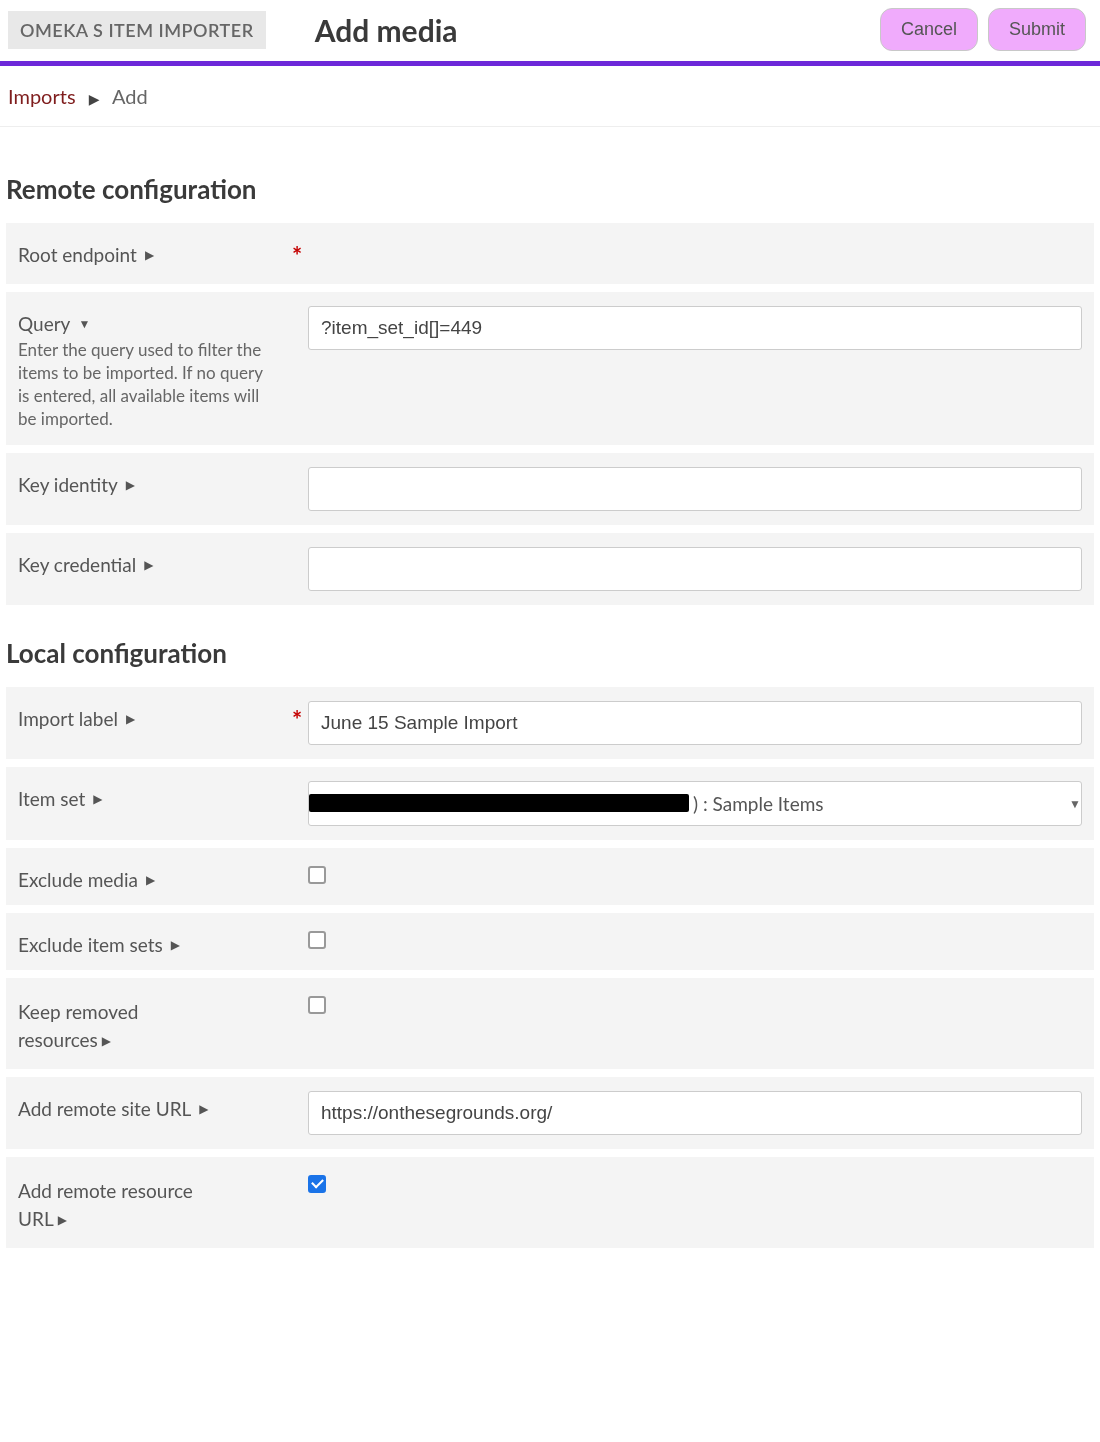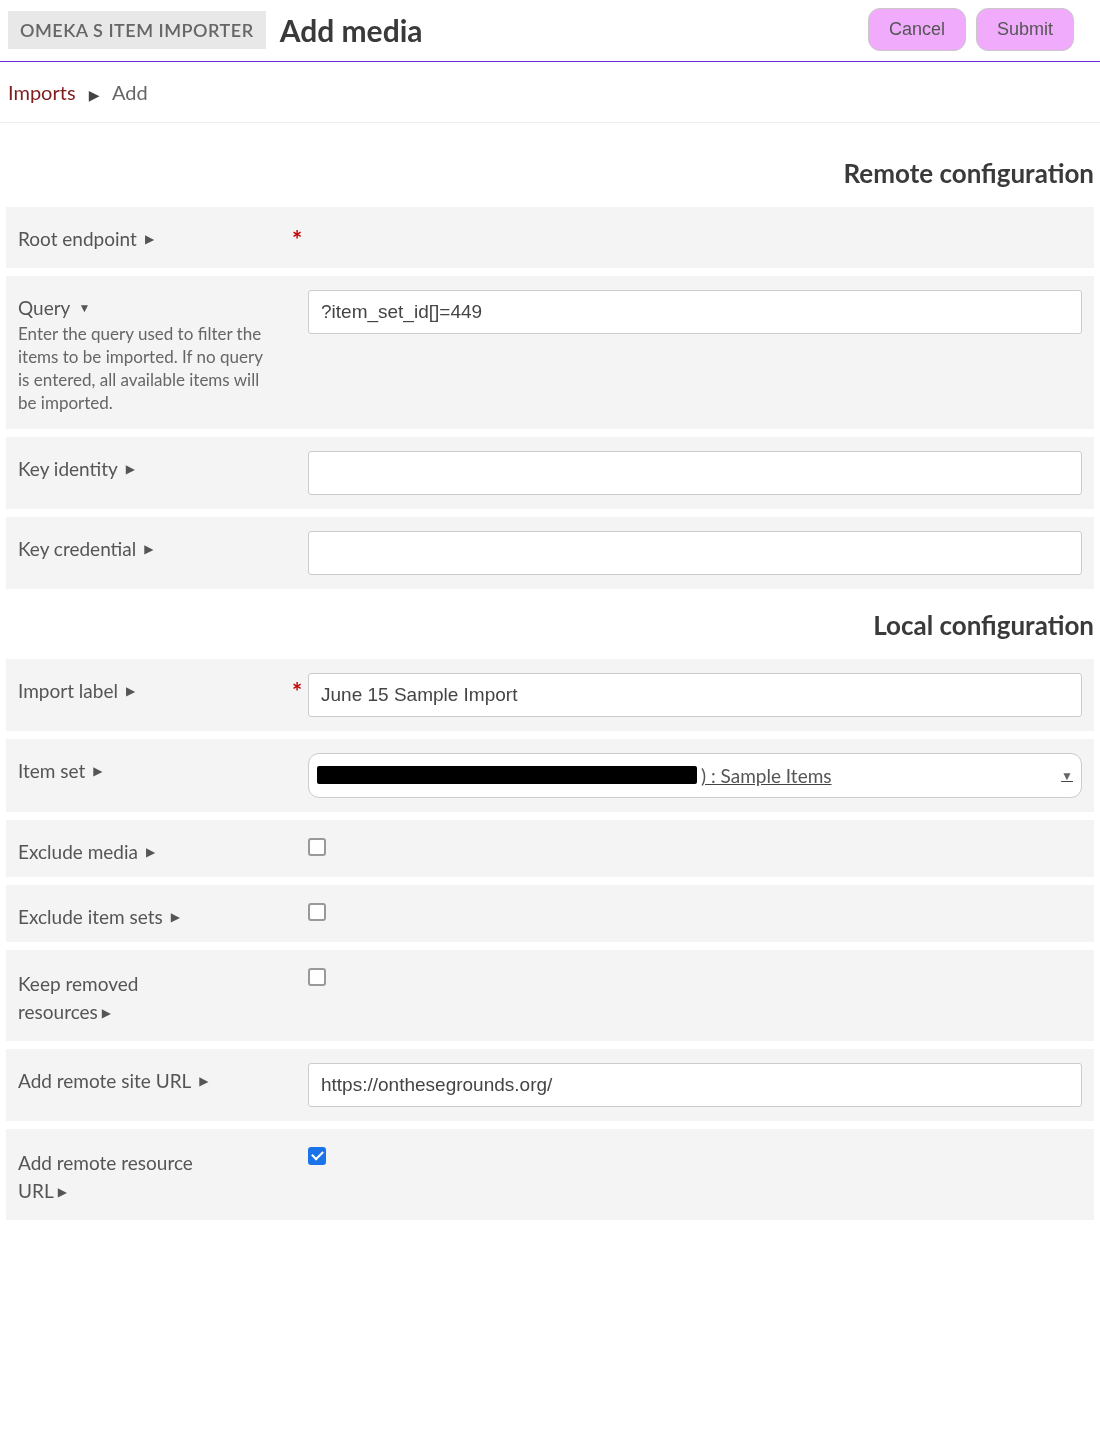--- a/index.html
+++ b/index.html
@@ -6,22 +6,23 @@
     body {
       font-family: -apple-system, BlinkMacSystemFont, "Segoe UI", "Lato", sans-serif;
       font-size: 16px;
       color: #333;
       background: #fff;
       width: 1100px;
     }
     .header {
       display: flex;
       align-items: center;
-      padding: 8px 20px 10px 8px;
-      border-bottom: 1px solid #6d28d9;
+      padding: 8px 8px 10px 8px;
+      border-bottom: 5px solid #6d28d9;
+      gap: 35px;
     }
     .module-badge {
       background: #e8e8e8;
       color: #666;
       padding: 8px 12px;
       font-size: 18px;
       letter-spacing: 0.5px;
       font-weight: 600;
     }
     .page-title {
@@ -60,22 +61,21 @@
       font-size: 14px;
     }
     .breadcrumb-current { color: #666; }
     .section {
       padding: 14px 6px 0 6px;
     }
     .section-title {
       font-size: 26px;
       font-weight: 700;
       color: #3a3a3a;
-      margin: 20px 0 18px 0;
-      text-align: right;
+      margin: 32px 0 18px 0;
     }
     .field-row {
       display: flex;
       background: #f4f4f4;
       margin-bottom: 8px;
       padding: 14px 12px;
       align-items: flex-start;
     }
     .field-label-col {
       width: 268px;
@@ -123,29 +123,28 @@
       border: 1px solid #ccc;
       border-radius: 3px;
       padding: 10px 12px;
       font-size: 19px;
       color: #444;
     }
     .select-wrap {
       width: 100%;
       background: #fff;
       border: 1px solid #ccc;
-      border-radius: 11px;
-      padding: 10px 8px;
+      border-radius: 3px;
+      padding: 10px 0;
       font-size: 19px;
       color: #444;
       display: flex;
       align-items: center;
       cursor: pointer;
       position: relative;
-      text-decoration: underline;
     }
     .select-redacted {
       display: inline-block;
       background: #000;
       height: 18px;
       width: 380px;
       margin-right: 4px;
       border-radius: 2px;
     }
     .select-text { color: #555; }

